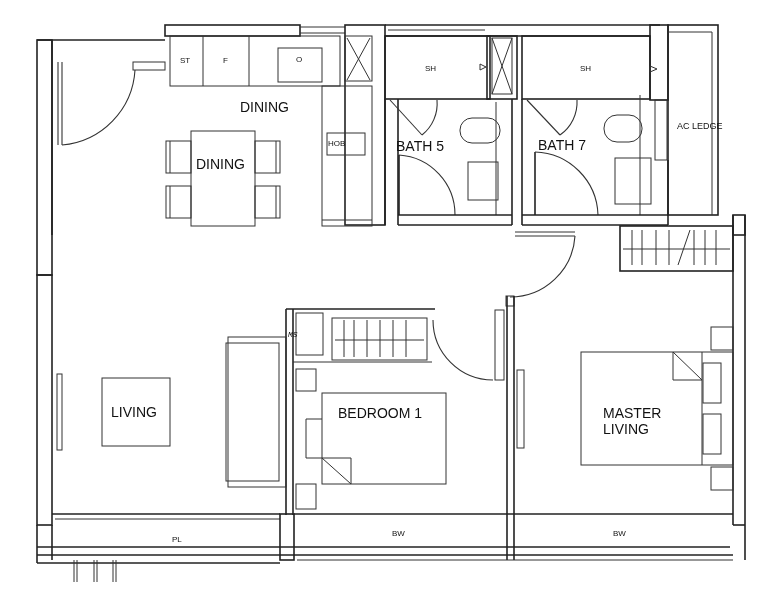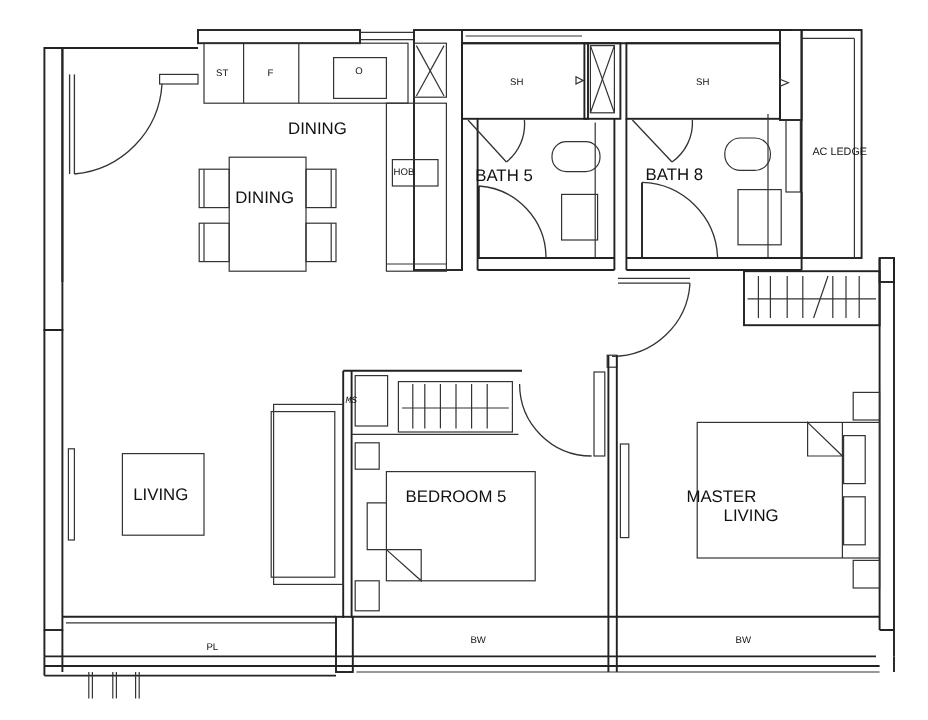--- a/index.html
+++ b/index.html
@@ -201,23 +201,23 @@
     <line class="t" x1="113" y1="560" x2="113" y2="582"></line>
     <line class="t" x1="116" y1="560" x2="116" y2="582"></line>
     <line class="w" x1="745" y1="547" x2="745" y2="560"></line>
   </g>
 </svg>
 
 <span class="lbl lg" style="left:240px;top:100px;">DINING</span>
 <span class="lbl lg" style="left:196px;top:157px;">DINING</span>
 <span class="lbl lg" style="left:111px;top:405px;">LIVING</span>
 <span class="lbl lg" style="left:396px;top:139px;">BATH 5</span>
-<span class="lbl lg" style="left:538px;top:138px;">BATH 8</span>
-<span class="lbl lg" style="left:338px;top:406px;">BEDROOM 5</span>
-<span class="lbl lg" style="left:572px;top:406px;">MASTER</span>
+<span class="lbl lg" style="left:538px;top:138px;">BATH 7</span>
+<span class="lbl lg" style="left:338px;top:406px;">BEDROOM 1</span>
+<span class="lbl lg" style="left:603px;top:406px;">MASTER</span>
 <span class="lbl lg" style="left:603px;top:422px;">LIVING</span>
 <span class="lbl sm" style="left:677px;top:122px;">AC LEDGE</span>
 <span class="lbl xs" style="left:172px;top:536px;">PL</span>
 <span class="lbl xs" style="left:392px;top:530px;">BW</span>
 <span class="lbl xs" style="left:613px;top:530px;">BW</span>
 
 <span class="lbl xs" style="left:180px;top:57px;">ST</span>
 <span class="lbl xs" style="left:223px;top:57px;">F</span>
 <span class="lbl xs" style="left:296px;top:56px;">O</span>
 <span class="lbl xs" style="left:314px;top:140px;margin-left:14px;">HOB</span>

